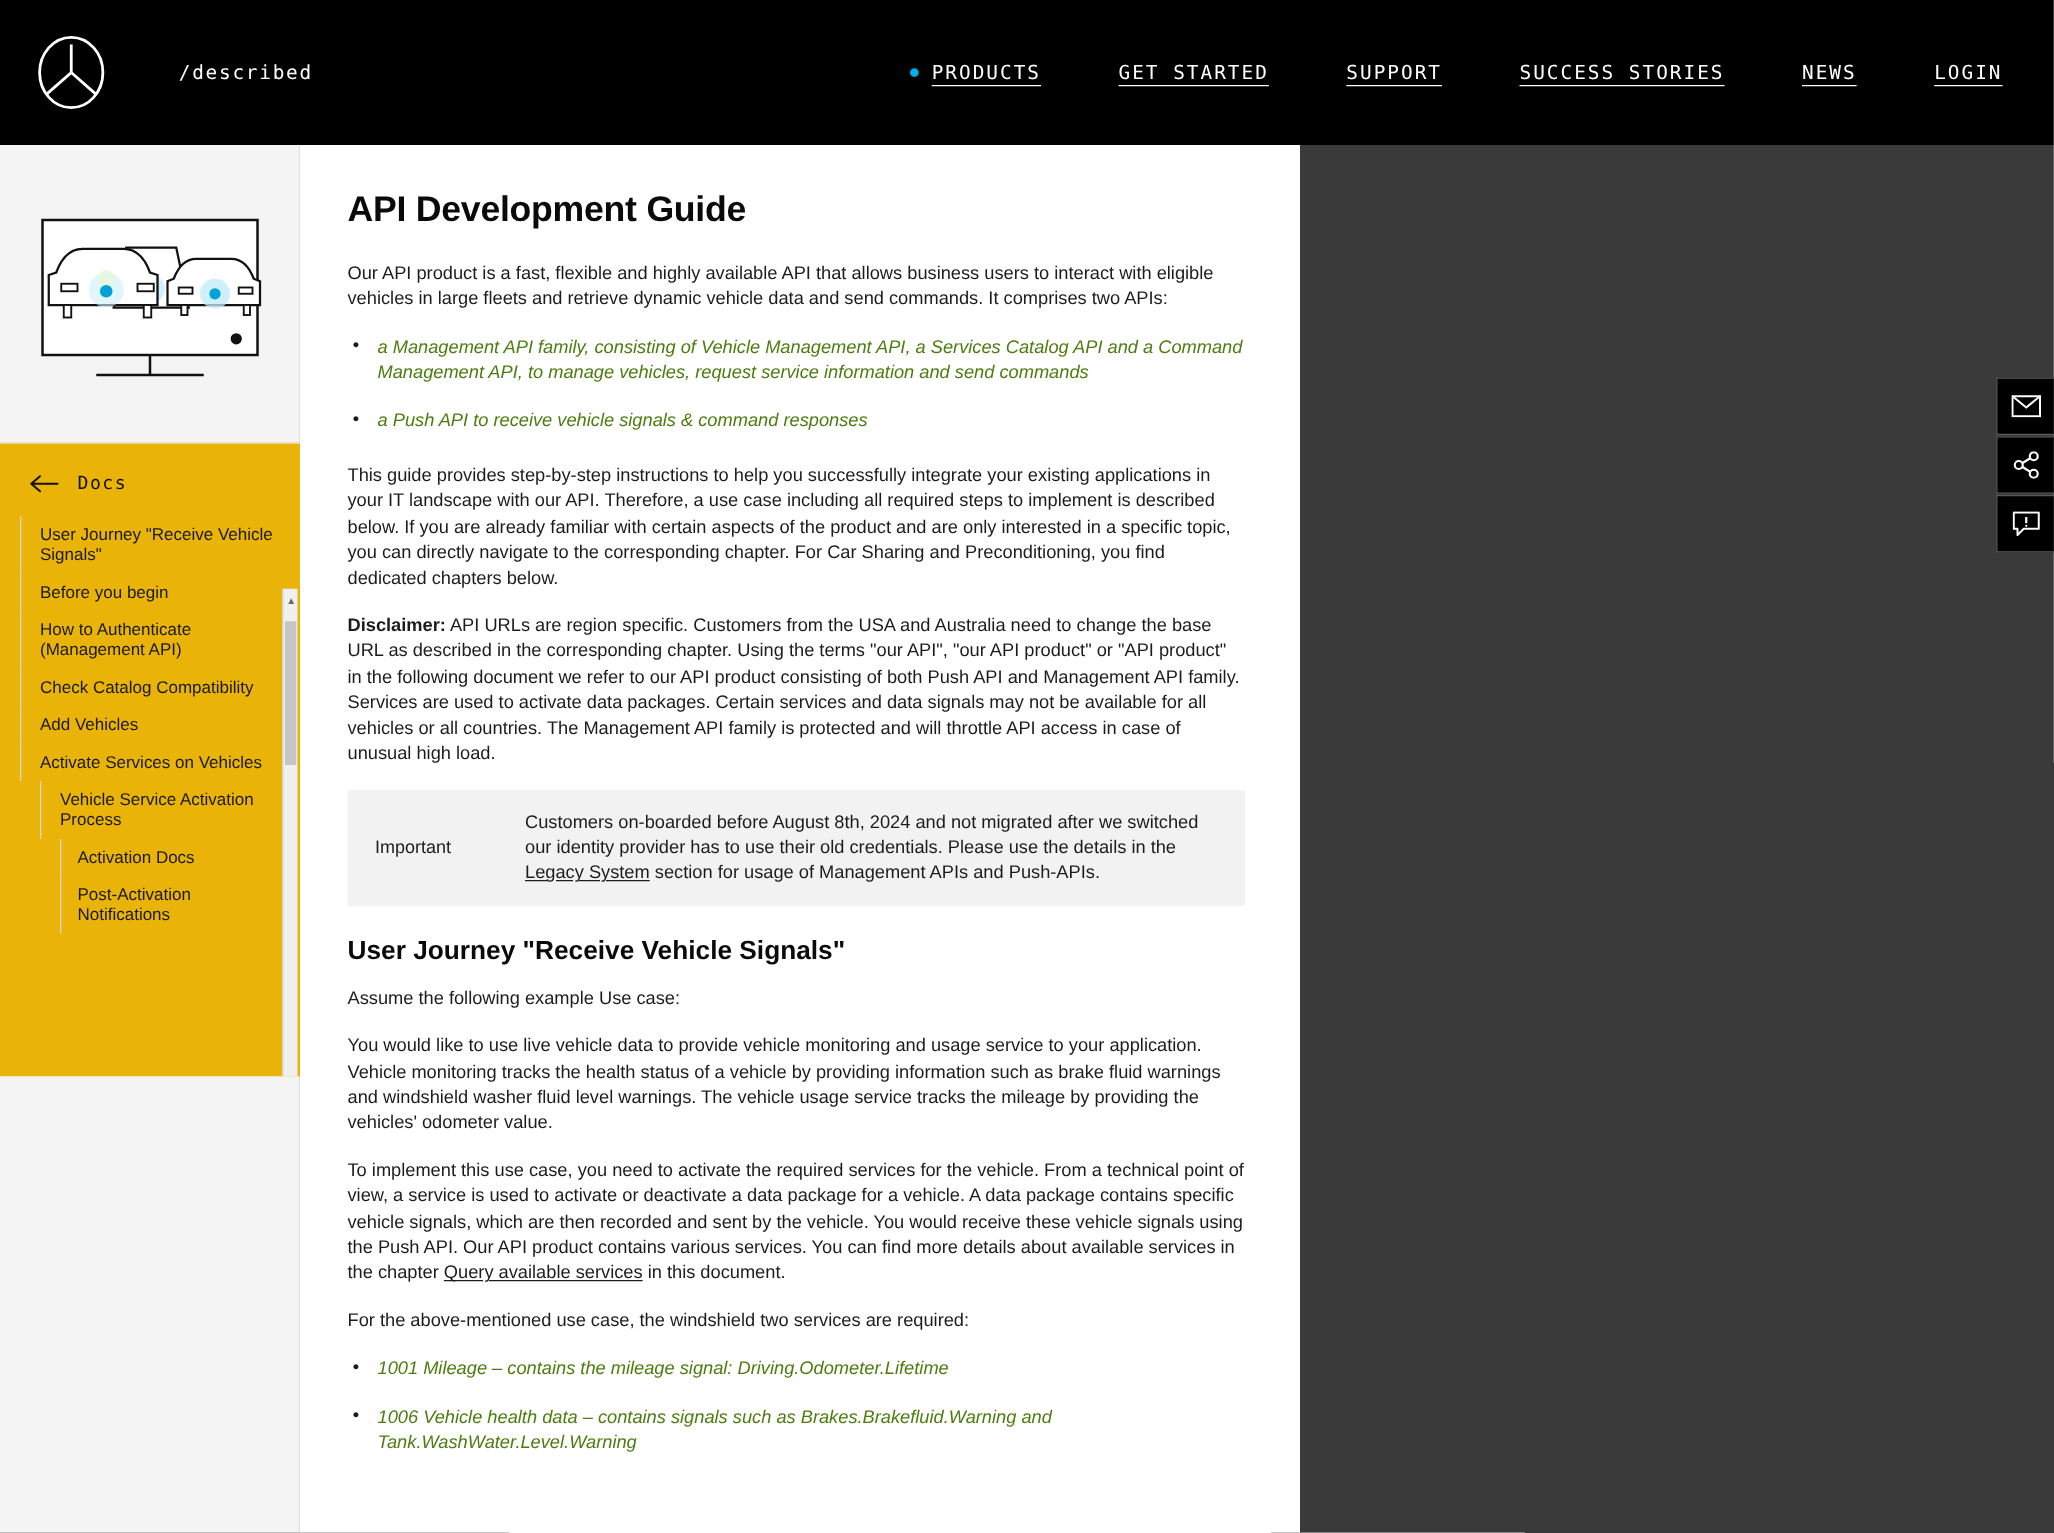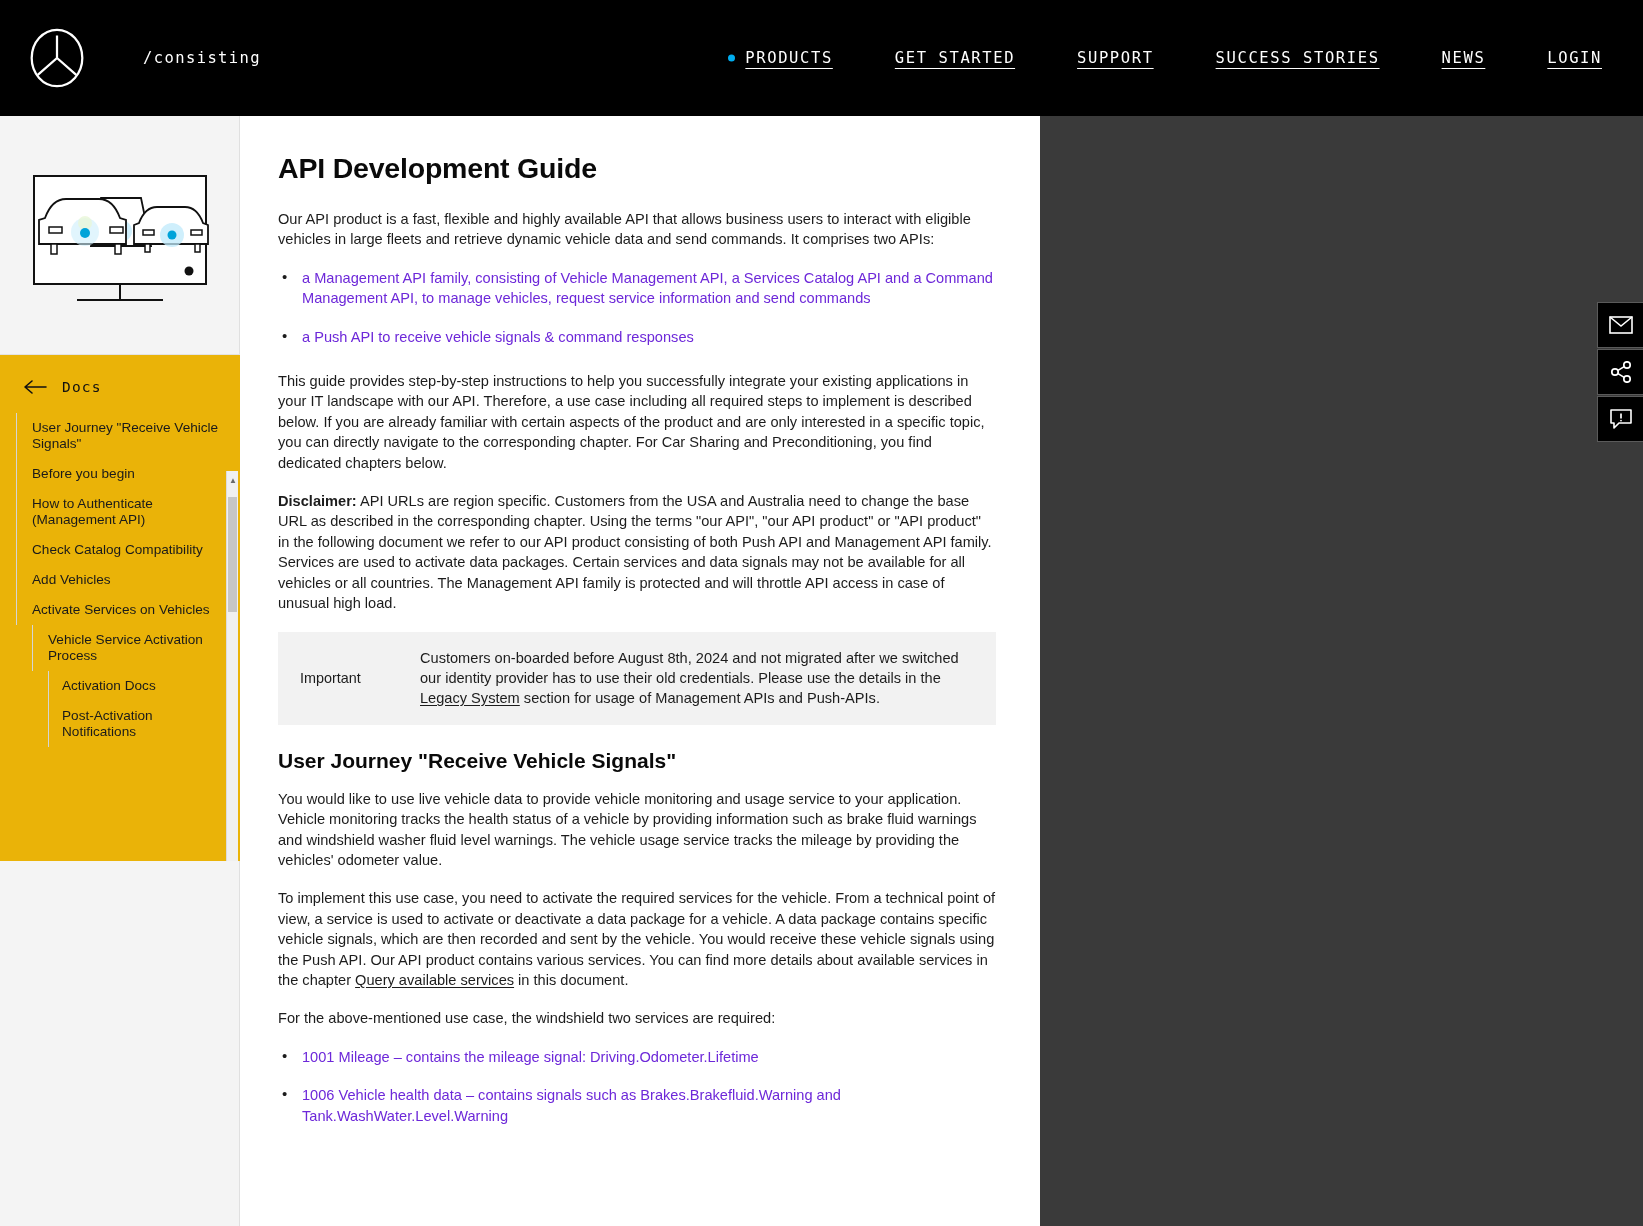--- a/index.html
+++ b/index.html
@@ -166,23 +166,24 @@
     margin-bottom: 18px;
   }
   ul.doc-ul {
     list-style: none;
     margin: 18px 0 24px 0;
   }
   ul.doc-ul li {
     position: relative;
     font-size: 14.6px;
     line-height: 20.4px;
-    color: #6d28d9;
+    color: #4d7c0f;
     padding-left: 24px;
     margin-bottom: 18px;
+    font-style: italic;
   }
   ul.doc-ul li::before {
     content: "\2022";
     position: absolute; left: 4px; top: -1px;
     font-size: 15px;
     color: #1c1c1c;
   }
   .strong { font-weight: bold; }
   .inline-link {
     text-decoration: underline;
@@ -226,21 +227,21 @@
   .floatbtn svg { display: block; }
 </style>
 </head>
 <body>
 
 <div class="topbar">
   <svg class="brand-logo" viewBox="0 0 64 64">
     <ellipse cx="32" cy="32" rx="27" ry="30" fill="none" stroke="#ffffff" stroke-width="2.4"></ellipse>
     <path d="M32 8 L32 32 L11.5 50 M32 32 L52.5 50" fill="none" stroke="#ffffff" stroke-width="2.4"></path>
   </svg>
-  <div class="brand-text">/consisting</div>
+  <div class="brand-text">/described</div>
 
   <div class="nav">
     <a class="nav-item">
       <span class="nav-dot"></span>
       <span>PRODUCTS</span>
     </a>
     <a class="nav-item">GET STARTED</a>
     <a class="nav-item">SUPPORT</a>
     <a class="nav-item">SUCCESS STORIES</a>
     <a class="nav-item">NEWS</a>
@@ -322,20 +323,21 @@
 
     <p class="doc-p"><span class="strong">Disclaimer:</span><span> API URLs are region specific. Customers from the USA and Australia need to change the base URL as described in the corresponding chapter. Using the terms "our API", "our API product" or "API product" in the following document we refer to our API product consisting of both Push API and Management API family. Services are used to activate data packages. Certain services and data signals may not be available for all vehicles or all countries. The Management API family is protected and will throttle API access in case of unusual high load.</span></p>
 
     <div class="callout">
       <div class="callout-label">Important</div>
       <div class="callout-body"><span>Customers on-boarded before August 8th, 2024 and not migrated after we switched our identity provider has to use their old credentials. Please use the details in the </span><a class="inline-link">Legacy System</a><span> section for usage of Management APIs and Push-APIs.</span></div>
     </div>
 
     <h2 class="doc-h2">User Journey "Receive Vehicle Signals"</h2>
 
+    <p class="doc-p">Assume the following example Use case:</p>
 
     <p class="doc-p">You would like to use live vehicle data to provide vehicle monitoring and usage service to your application. Vehicle monitoring tracks the health status of a vehicle by providing information such as brake fluid warnings and windshield washer fluid level warnings. The vehicle usage service tracks the mileage by providing the vehicles' odometer value.</p>
 
     <p class="doc-p"><span>To implement this use case, you need to activate the required services for the vehicle. From a technical point of view, a service is used to activate or deactivate a data package for a vehicle. A data package contains specific vehicle signals, which are then recorded and sent by the vehicle. You would receive these vehicle signals using the Push API. Our API product contains various services. You can find more details about available services in the chapter </span><a class="inline-link">Query available services</a><span> in this document.</span></p>
 
     <p class="doc-p">For the above-mentioned use case, the windshield two services are required:</p>
 
     <ul class="doc-ul">
       <li>1001 Mileage – contains the mileage signal: Driving.Odometer.Lifetime</li>
       <li>1006 Vehicle health data – contains signals such as Brakes.Brakefluid.Warning and Tank.WashWater.Level.Warning</li>

